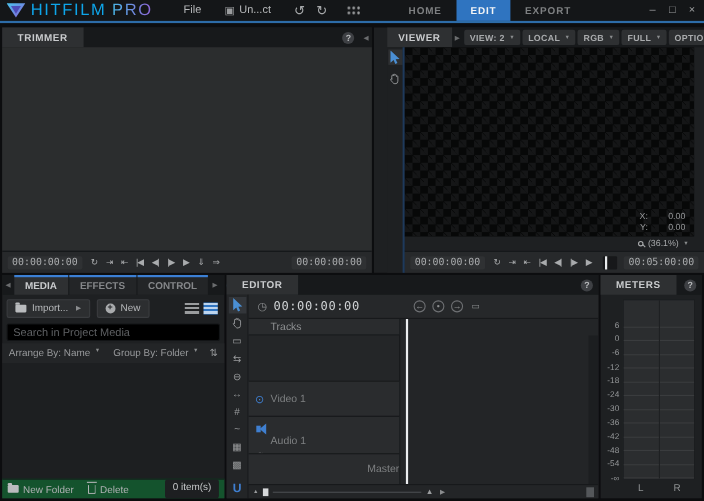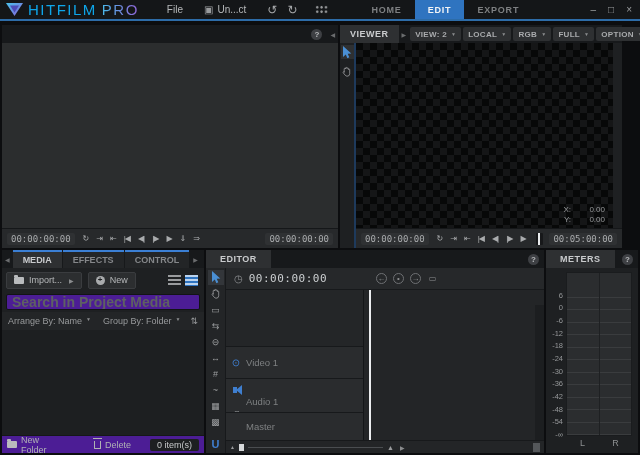--- a/index.html
+++ b/index.html
@@ -21,21 +21,21 @@
     background-image:radial-gradient(circle,#9a9c9e 1px,transparent 1.4px);background-size:4.4px 4.5px;}
   .navtabs{display:flex;margin-left:30px;height:100%;align-items:stretch;}
   .navtab{display:flex;align-items:center;padding:0 13px;font-size:9px;font-weight:700;letter-spacing:.8px;color:#7e8082;}
   .navtab.active{background:#2f74c0;color:#f2f4f6;}
   .wctrl{margin-left:auto;display:flex;gap:12px;padding-right:8px;color:#9a9c9e;font-size:10px;}
   .wbtn{cursor:default;}
 
   
   .panel{position:absolute;display:flex;flex-direction:column;background:#1e2022;}
   .trimmer{left:2px;top:25px;width:336px;height:223px;}
-  .viewer{left:340px;top:25px;right:18px;height:223px;}
+  .viewer{left:340px;top:25px;right:0;height:223px;padding-left:12px;}
   .media{left:2px;top:250px;width:202px;bottom:2px;}
   .editor{left:206px;top:250px;width:338px;bottom:2px;}
   .meters{left:546px;top:250px;right:2px;bottom:2px;}
 
   .ptabs{height:18px;background:#17191b;display:flex;align-items:stretch;flex:none;}
   .ptab{display:flex;align-items:center;padding:0 14px;font-size:9px;font-weight:700;letter-spacing:.5px;color:#85878a;}
   .ptab.active{background:#2e3032;color:#c9cbcd;}
   .spacer{flex:1;}
   .help{width:11px;height:11px;border-radius:50%;background:#3e4044;color:#b9bbbd;font-size:8px;font-weight:700;
         display:flex;align-items:center;justify-content:center;align-self:center;margin:0 5px;flex:none;}
@@ -82,29 +82,29 @@
   .btn{height:17px;display:flex;align-items:center;gap:5px;background:#2c2e30;border:1px solid #3a3c3f;border-radius:2px;
        padding:0 7px;font-size:9px;color:#b6b8ba;white-space:nowrap;}
   .btncaret{font-size:6px;color:#8a8c8e;margin-left:2px;}
   .folder{width:10px;height:7px;background:#b9bbbd;border-radius:1px;position:relative;flex:none;}
   .folder::before{content:"";position:absolute;top:-2px;left:0;width:4px;height:2px;background:#b9bbbd;border-radius:1px 1px 0 0;}
   .plus{width:9px;height:9px;border-radius:50%;background:#a9abad;color:#1e2022;font-size:8px;font-weight:700;
         display:flex;align-items:center;justify-content:center;line-height:1;flex:none;}
   .viewbtns{margin-left:auto;display:flex;gap:4px;padding-right:2px;}
   .lv{width:13px;height:11px;background:repeating-linear-gradient(#9a9c9e 0 2px,transparent 2px 4px);}
   .lv.detail{background:repeating-linear-gradient(#bcd4ee 0 2px,#2f74c0 2px 4px);}
-  .search{margin:2px 4px;height:16px;background:#4c1d95;border:1px solid #121416;border-radius:2px;color:#a9abad;
-          font-size:14px;padding:0 5px;width:calc(100% - 8px);font-family:"Liberation Sans",sans-serif;font-weight:bold;}
+  .search{margin:2px 4px;height:16px;background:#000000;border:1px solid #121416;border-radius:2px;color:#a9abad;
+          font-size:10px;padding:0 5px;width:calc(100% - 8px);font-family:"Liberation Sans",sans-serif;}
   .search::placeholder{color:#5e6063;}
   .filterrow{height:18px;display:flex;align-items:center;padding:0 6px;gap:4px;font-size:9px;color:#989a9c;background:#232527;flex:none;}
   .fitem{display:flex;gap:4px;align-items:flex-start;white-space:nowrap;}
   .fitem+.fitem{margin-left:8px;}
   .sort{margin-left:auto;font-size:9px;color:#989a9c;}
   .mcontent{flex:1;background:#1d1f21;}
-  .mfooter{height:18px;background:#4c1d95;display:flex;align-items:center;gap:19px;padding:0 5px;font-size:9px;color:#b0b2b4;
+  .mfooter{height:18px;background:#14532d;display:flex;gap:5px;padding:0 5px;font-size:9px;color:#b0b2b4;
            border-top:1px solid #151719;flex:none;}
   .mfbtn{display:flex;align-items:center;gap:4px;}
   .mfbtn+.mfbtn{margin-left:8px;}
   .trash{width:7px;height:8px;border:1px solid #b0b2b4;border-top:none;border-radius:0 0 1px 1px;position:relative;flex:none;}
   .trash::before{content:"";position:absolute;top:-3px;left:-2px;right:-2px;height:1px;background:#b0b2b4;}
   .count{margin-left:auto;background:#1d1f21;border-radius:2px;padding:1px 7px;color:#c6c8ca;}
 
   
   .ed-body{flex:1;display:flex;min-height:0;}
   .ed-tools{width:20px;background:#232527;display:flex;flex-direction:column;align-items:center;padding:2px 0 2px;gap:1px;
@@ -122,21 +122,21 @@
   .edbtn.circ{border:1px solid #6e7073;border-radius:50%;}
   .ed-tracks{flex:1;display:flex;min-height:0;}
   .ed-headcol{width:138px;background:#242628;display:flex;flex-direction:column;border-right:1px solid #141618;flex:none;}
   .ed-rulerhead{height:15px;display:flex;align-items:center;padding-left:20px;color:#8e9092;font-size:9.5px;background:#2a2c2e;
                 border-bottom:1px solid #17191b;flex:none;}
   .ed-empty,.tl-empty{flex:1;}
   .trow{border-top:1px solid #17191b;background:#2a2c2e;display:flex;align-items:center;color:#7e8082;font-size:9.5px;flex:none;}
   .trow.video{height:32px;}
   .trow.audio{height:34px;flex-direction:column;align-items:stretch;justify-content:center;gap:2px;}
   .arow1{display:flex;align-items:center;}
-  .trow.master{height:28px;}
+  .trow.master{height:28px;justify-content:flex-end;}
   .eye{width:20px;text-align:center;color:#3f7fd0;font-size:10px;flex:none;}
   .noicon{width:20px;flex:none;}
   .spk{width:4px;height:6px;background:#3f7fd0;margin-left:7px;position:relative;flex:none;}
   .spk::after{content:"";position:absolute;left:3px;top:-2px;border-right:6px solid #3f7fd0;border-top:5px solid transparent;border-bottom:5px solid transparent;}
   .spkname{margin-left:9px;margin-top:24px;}
   .mixer{margin-left:6px;font-size:8px;color:#9a9c9e;border-bottom:1px solid #9a9c9e;width:10px;text-align:center;line-height:1.1;}
   .ed-timeline{flex:1;position:relative;background:#232527;display:flex;flex-direction:row;min-width:0;overflow:hidden;}
   .ruler{height:15px;background:#2a2c2e;border-bottom:1px solid #17191b;position:relative;flex:none;}
   .ruler::after{content:"";position:absolute;left:0;right:0;bottom:0;height:5px;
     background:repeating-linear-gradient(90deg,transparent 0 45px,#55585b 45px 46px);}
@@ -204,20 +204,21 @@
       </div>
     <div class="wctrl">
       <span class="wbtn">–</span>
       <span class="wbtn">□</span>
       <span class="wbtn">×</span>
     </div>
   </div>
 
   <div class="panel trimmer">
     <div class="ptabs">
+      <div class="ptab active">TRIMMER</div>
       <div class="spacer"></div>
       <span class="help">?</span>
       <span class="scrl">◀</span>
     </div>
     <div class="trimmer-view"></div>
     <div class="transport">
       <span class="tc">00:00:00:00</span>
       <div class="ticons">
           <span class="ticon">↻</span>
           <span class="ticon">⇥</span>
@@ -278,20 +279,25 @@
       </div>
       <div class="v-edge"></div>
       <div class="v-stack">
         <div class="checker">
           <div class="xy">
             <span>X:</span>
               <span>0.00</span>
             <span>Y:</span>
               <span>0.00</span>
           </div>
+        </div>
+        <div class="zoombar">
+          <span class="mag"></span>
+          <span class="zoomtxt">(36.1%)</span>
+          <span class="caret">▼</span>
         </div>
         <div class="transport">
           <span class="tc">00:00:00:00</span>
           <div class="ticons">
               <span class="ticon">↻</span>
               <span class="ticon">⇥</span>
               <span class="ticon">⇤</span>
               <span class="ticon">|◀</span>
               <span class="ticon">◀|</span>
               <span class="ticon">|▶</span>
@@ -394,20 +400,23 @@
           </div>
           <div class="ed-btns">
               <span class="edbtn circ">←</span>
               <span class="edbtn circ">•</span>
               <span class="edbtn circ">→</span>
               <span class="edbtn">▭</span>
             </div>
         </div>
         <div class="ed-tracks">
           <div class="ed-headcol">
+            <div class="ed-rulerhead">
+              <span>Tracks</span>
+            </div>
             <div class="ed-empty"></div>
             <div class="trow video">
               <span class="eye">⊙</span>
               <span class="tname">Video 1</span>
             </div>
             <div class="trow audio">
               <div class="arow1">
                 <span class="spk"></span>
                 <span class="spkname">Audio 1</span>
               </div>

